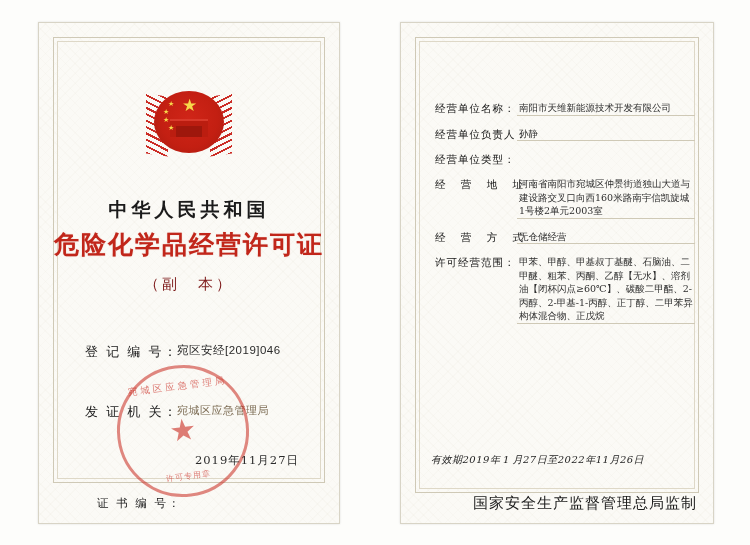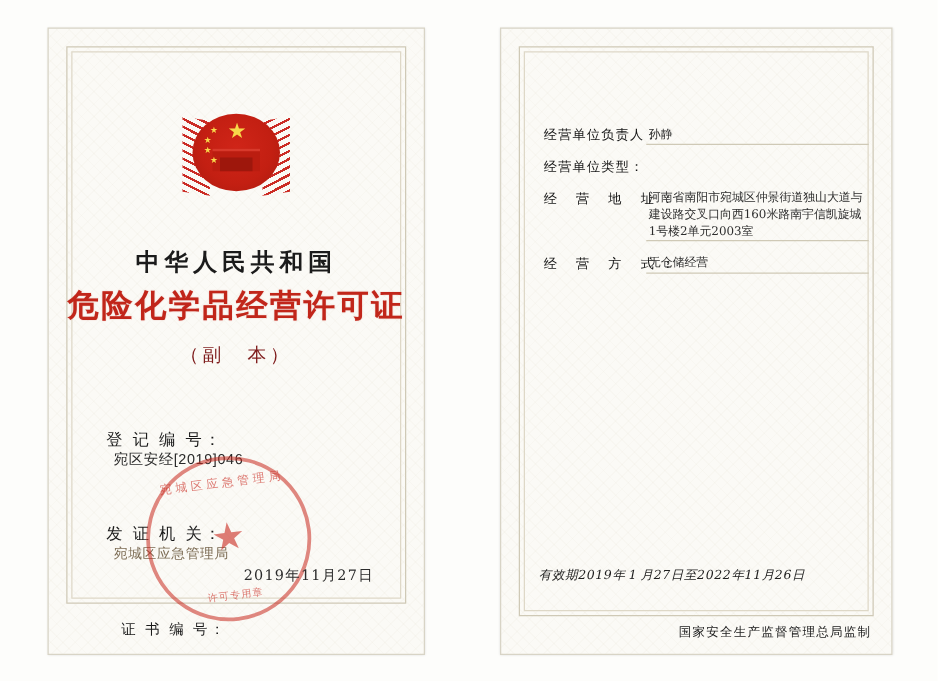--- a/index.html
+++ b/index.html
@@ -173,21 +173,20 @@
   .left-fields {
     position: absolute;
     left: 46px;
     top: 320px;
     right: 34px;
   }
   .lrow {
     display: flex;
     align-items: flex-start;
     margin-bottom: 42px;
-    flex-direction: column;
   }
   .llabel {
     font-family: "DejaVu Serif", serif;
     font-size: 13px;
     letter-spacing: 2px;
     color: #1b1b1b;
     white-space: nowrap;
     width: 86px;
   }
   .lvalue {
@@ -321,21 +320,21 @@
     display: inline-block;
     min-width: 12px;
     text-align: center;
   }
 
   .right-footer {
     position: absolute;
     right: 16px;
     bottom: 10px;
     font-family: Liberation Serif, serif;
-    font-size: 10px;
+    font-size: 15px;
     letter-spacing: 1px;
     color: #1b1b1b;
   }
 </style>
 </head>
 <body>
 
 <div class="page">
 
   <div class="panel panel-left">
@@ -383,40 +382,48 @@
 
     <div class="cert-no">证 书 编 号：</div>
   </div>
 
   <div class="panel panel-right">
     <div class="texture"></div>
     <div class="inner-border"></div>
 
     <div class="rfields">
 
+      <div class="rrow">
+        <div class="rlabel">经营单位名称：</div>
+        <div class="rvalue">南阳市天维新能源技术开发有限公司</div>
+      </div>
 
       <div class="rrow">
         <div class="rlabel">经营单位负责人：</div>
         <div class="rvalue">孙静</div>
       </div>
 
       <div class="rrow">
         <div class="rlabel">经营单位类型：</div>
       </div>
 
       <div class="rrow">
         <div class="rlabel spread">经 营 地 址：</div>
         <div class="rvalue">河南省南阳市宛城区仲景街道独山大道与建设路交叉口向西160米路南宇信凯旋城1号楼2单元2003室</div>
       </div>
 
       <div class="rrow">
         <div class="rlabel spread">经 营 方 式：</div>
         <div class="rvalue">无仓储经营</div>
       </div>
 
+      <div class="rrow">
+        <div class="rlabel">许可经营范围：</div>
+        <div class="rvalue">甲苯、甲醇、甲基叔丁基醚、石脑油、二甲醚、粗苯、丙酮、乙醇【无水】、溶剂油【闭杯闪点≥60℃】、碳酸二甲酯、2-丙醇、2-甲基-1-丙醇、正丁醇、二甲苯异构体混合物、正戊烷</div>
+      </div>
 
     </div>
 
     <div class="valid-row">
       <span>有效期</span>
       <span class="vnum">2019</span>
       <span>年</span>
       <span class="vnum">1</span>
       <span>月</span>
       <span class="vnum">27</span>

